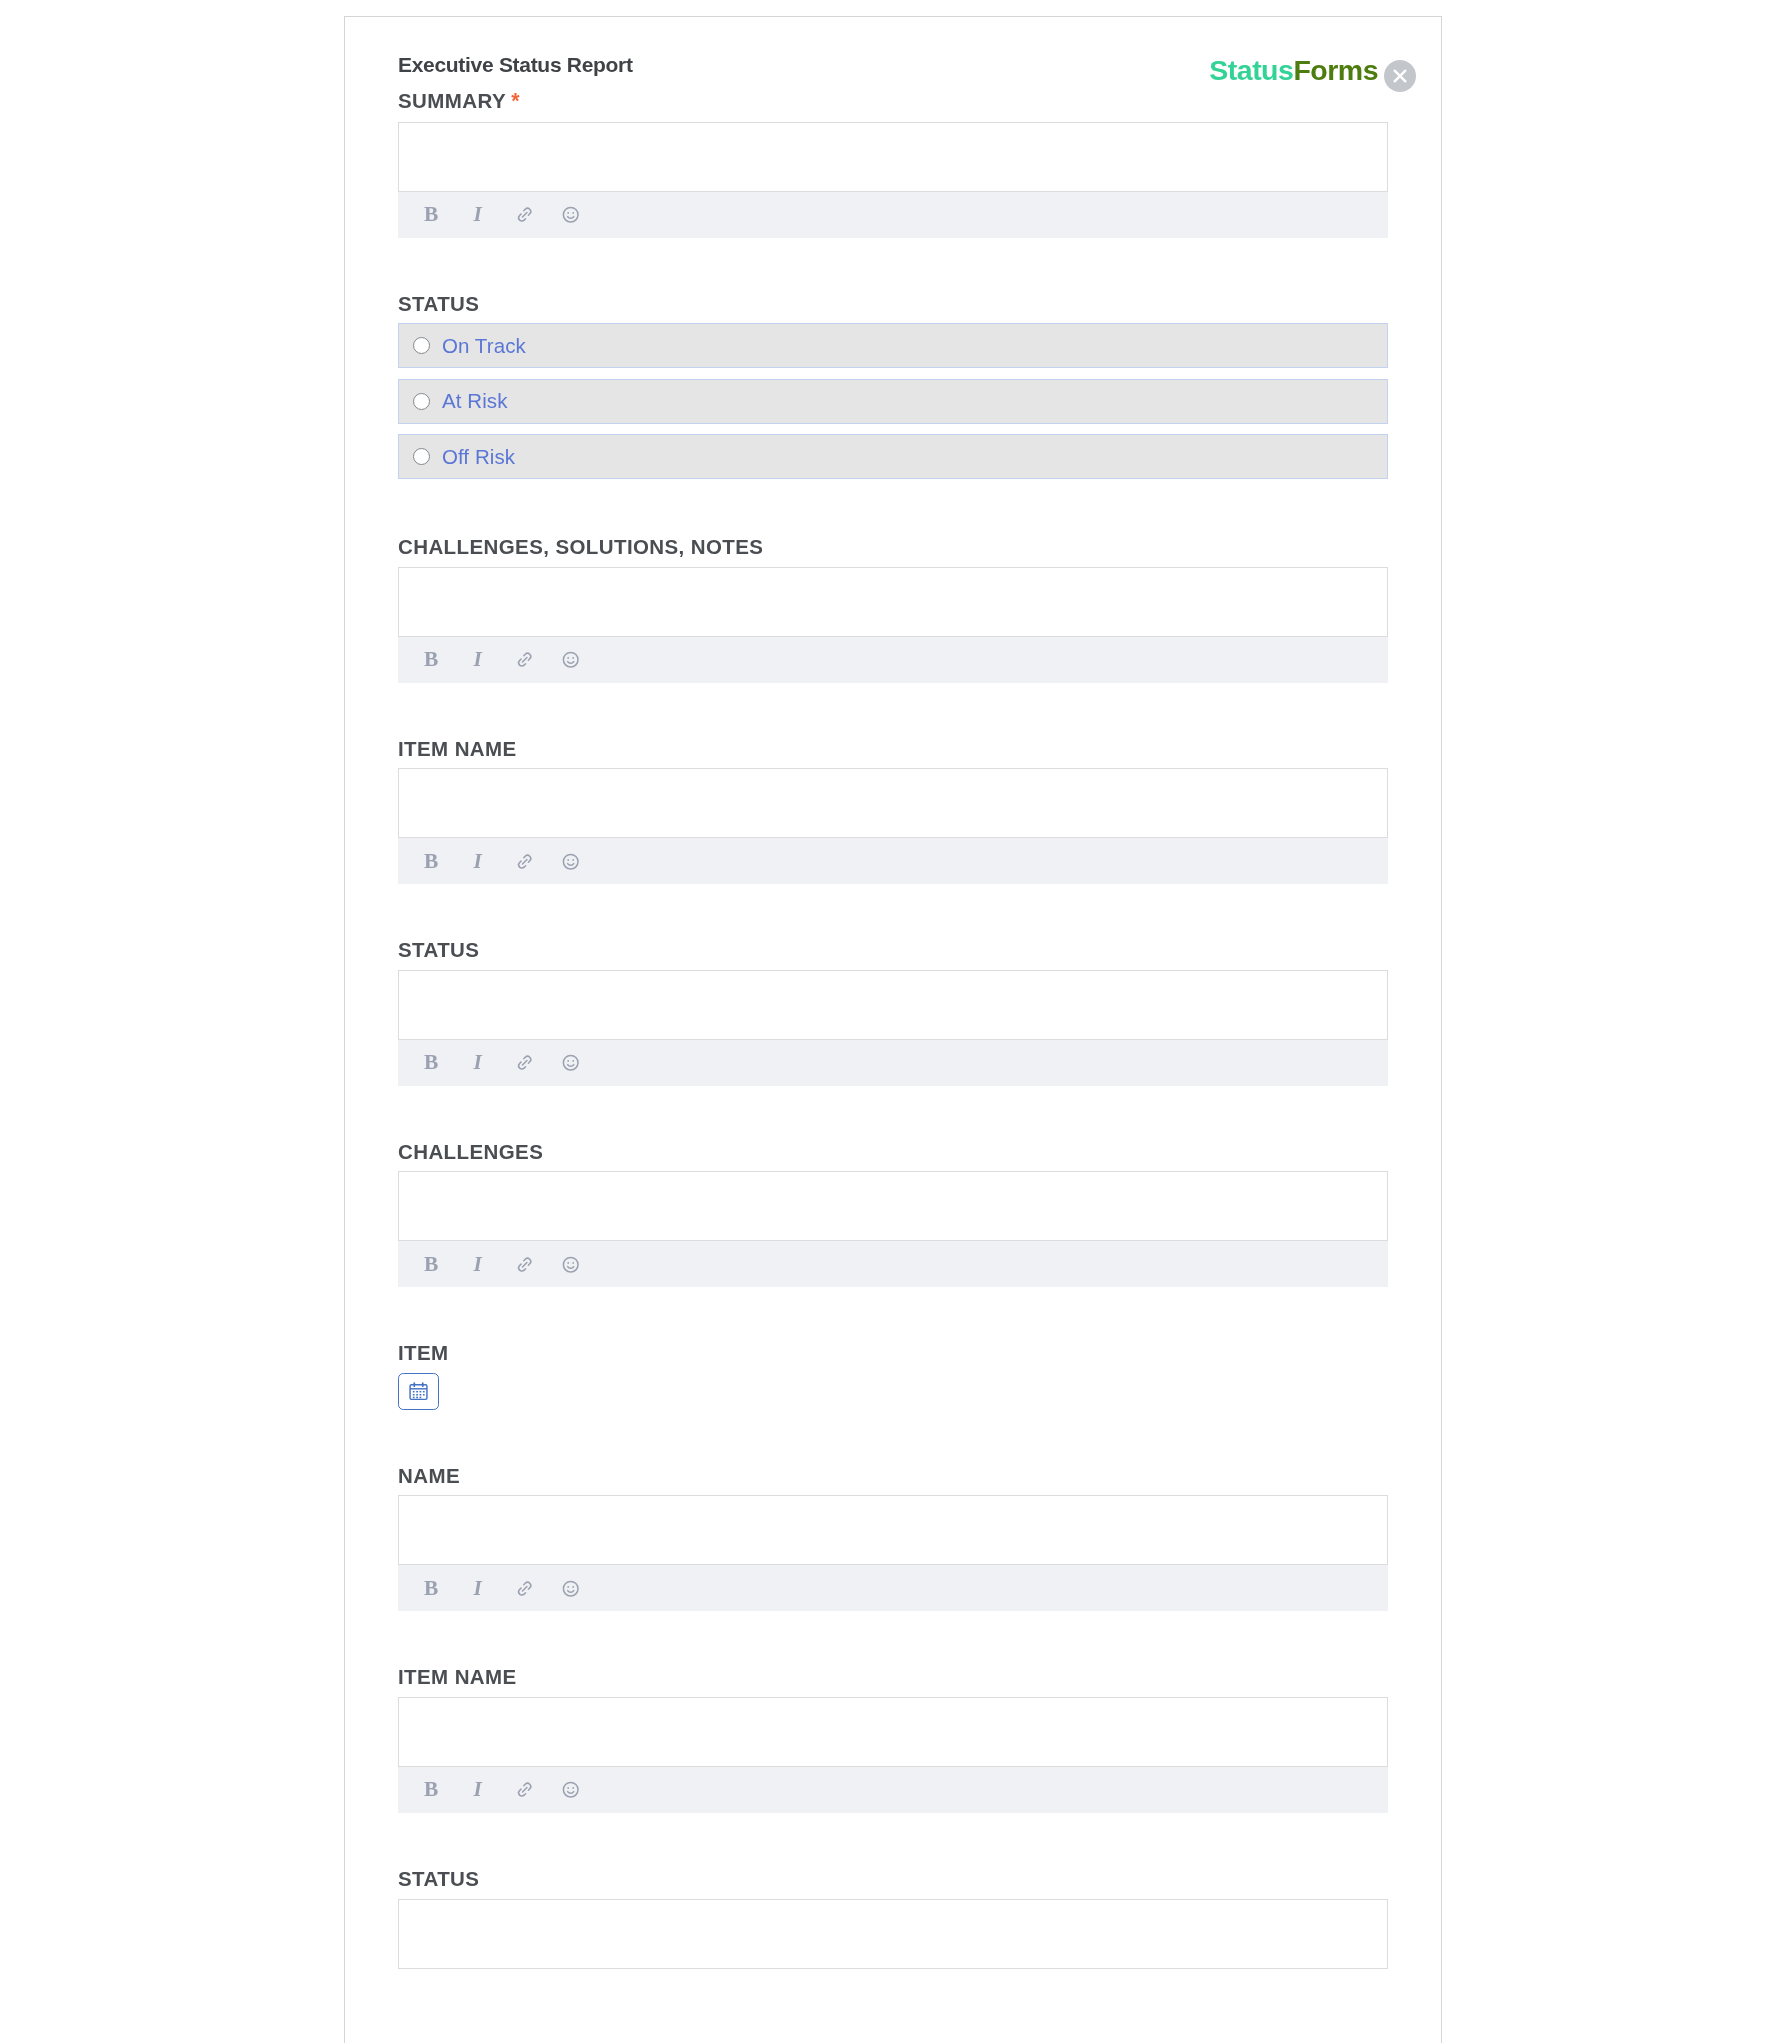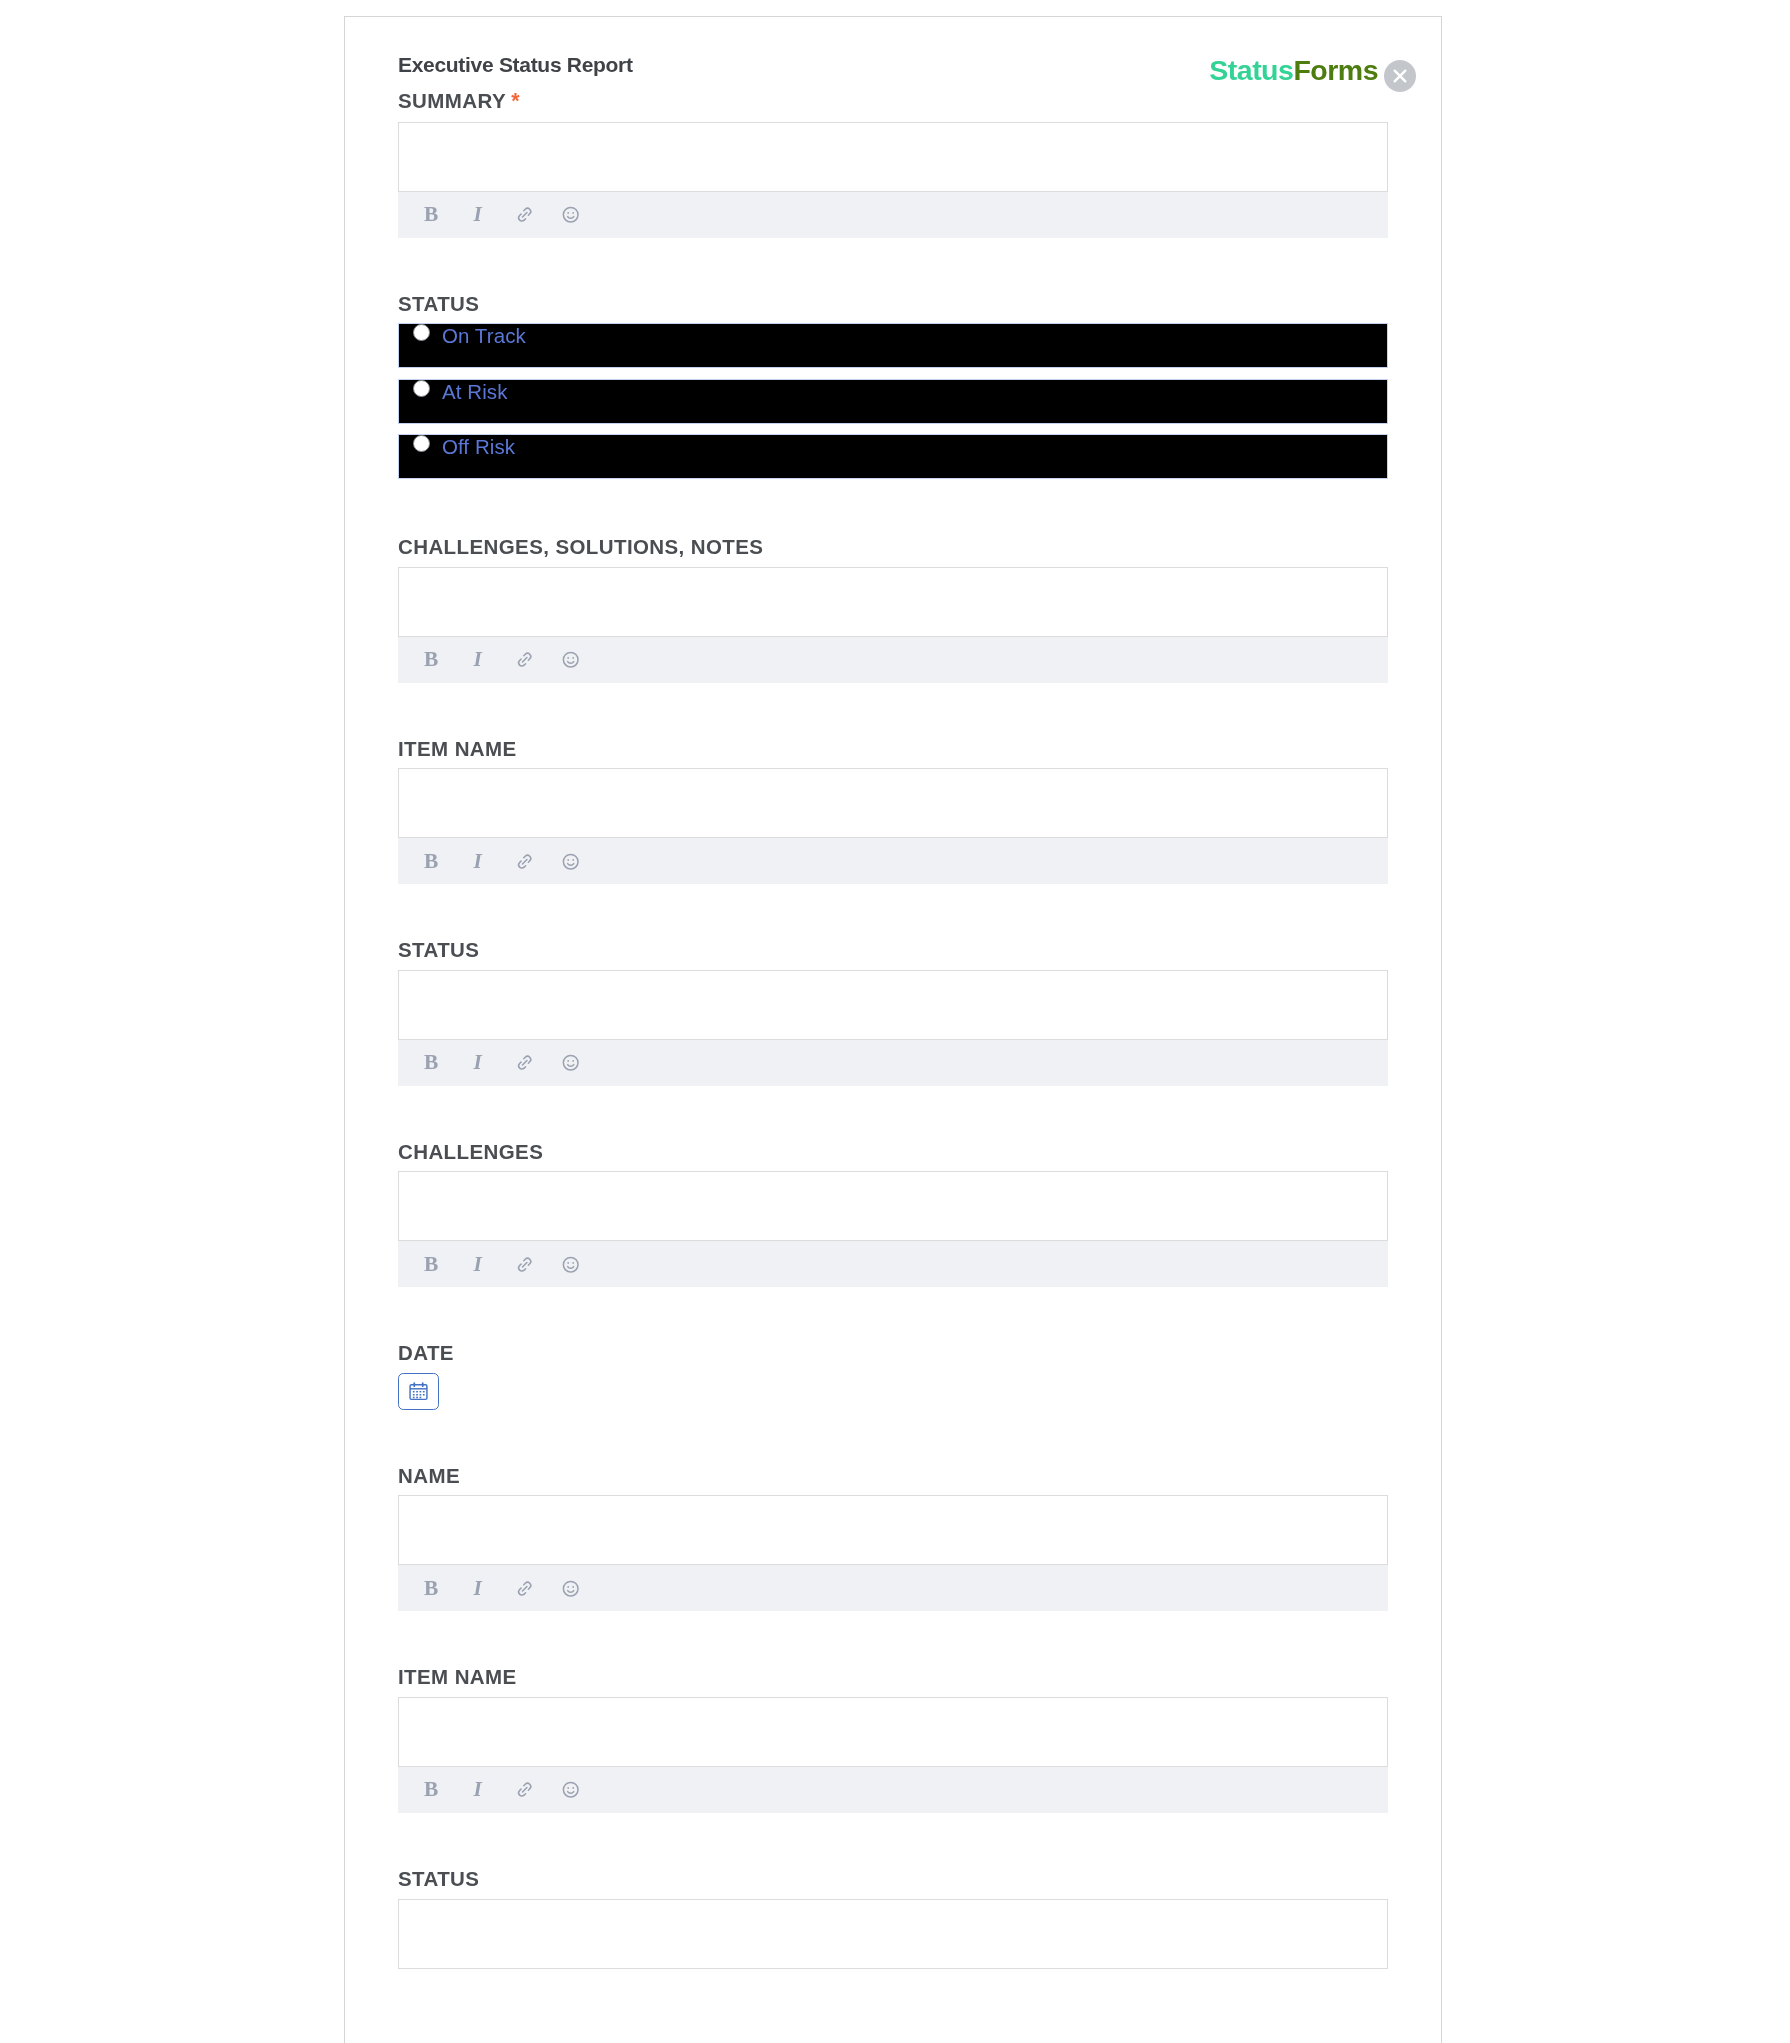--- a/index.html
+++ b/index.html
@@ -126,24 +126,24 @@
   }
   .tb-bold { font-weight: bold; font-family: "Liberation Serif", serif; font-size: 21.4px; }
   .tb-italic { font-style: italic; font-weight: bold; font-family: "Liberation Serif", serif; font-size: 21.4px; }
   .tb-btn svg { display: block; }
 
   
   .radio-list { margin: 0 28px; }
 
   .radio-row {
     border: 1.8px solid #c3d2ef;
-    background: #000000;
+    background: #e5e5e5;
     height: 45px;
     display: flex;
-    align-items: flex-start;
+    align-items: center;
     padding-left: 14.3px;
     margin-bottom: 10.7px;
     cursor: pointer;
   }
 
   .radio-circle {
     width: 17px;
     height: 17px;
     border: 1.8px solid #83888e;
     border-radius: 50%;
@@ -351,21 +351,21 @@
                   <path d="M8.6 14.2 a4 4 0 0 0 6.8 0" stroke-linecap="round"></path>
                 </svg>
             </div>
           </div>
         </div>
       </div>
 
       <div class="gap-lg"></div>
 
       <div>
-        <div class="field-label">DATE</div>
+        <div class="field-label">ITEM</div>
         <div class="date-btn">
           <svg width="23" height="23" viewBox="0 0 24 24" fill="none" stroke="#4472c4" stroke-width="1.5">
             <rect x="3.2" y="5" width="17.6" height="15.2" rx="1.4"></rect>
             <path d="M3.2 9.2 H20.8" stroke-width="1.5"></path>
             <path d="M7.6 3.2 V6.4 M16.4 3.2 V6.4" stroke-linecap="round" stroke-width="1.8"></path>
             <g fill="#4472c4" stroke="none">
               <rect x="6.1" y="11.4" width="1.8" height="1.6"></rect>
               <rect x="9.6" y="11.4" width="1.8" height="1.6"></rect>
               <rect x="13.1" y="11.4" width="1.8" height="1.6"></rect>
               <rect x="16.6" y="11.4" width="1.8" height="1.6"></rect>

